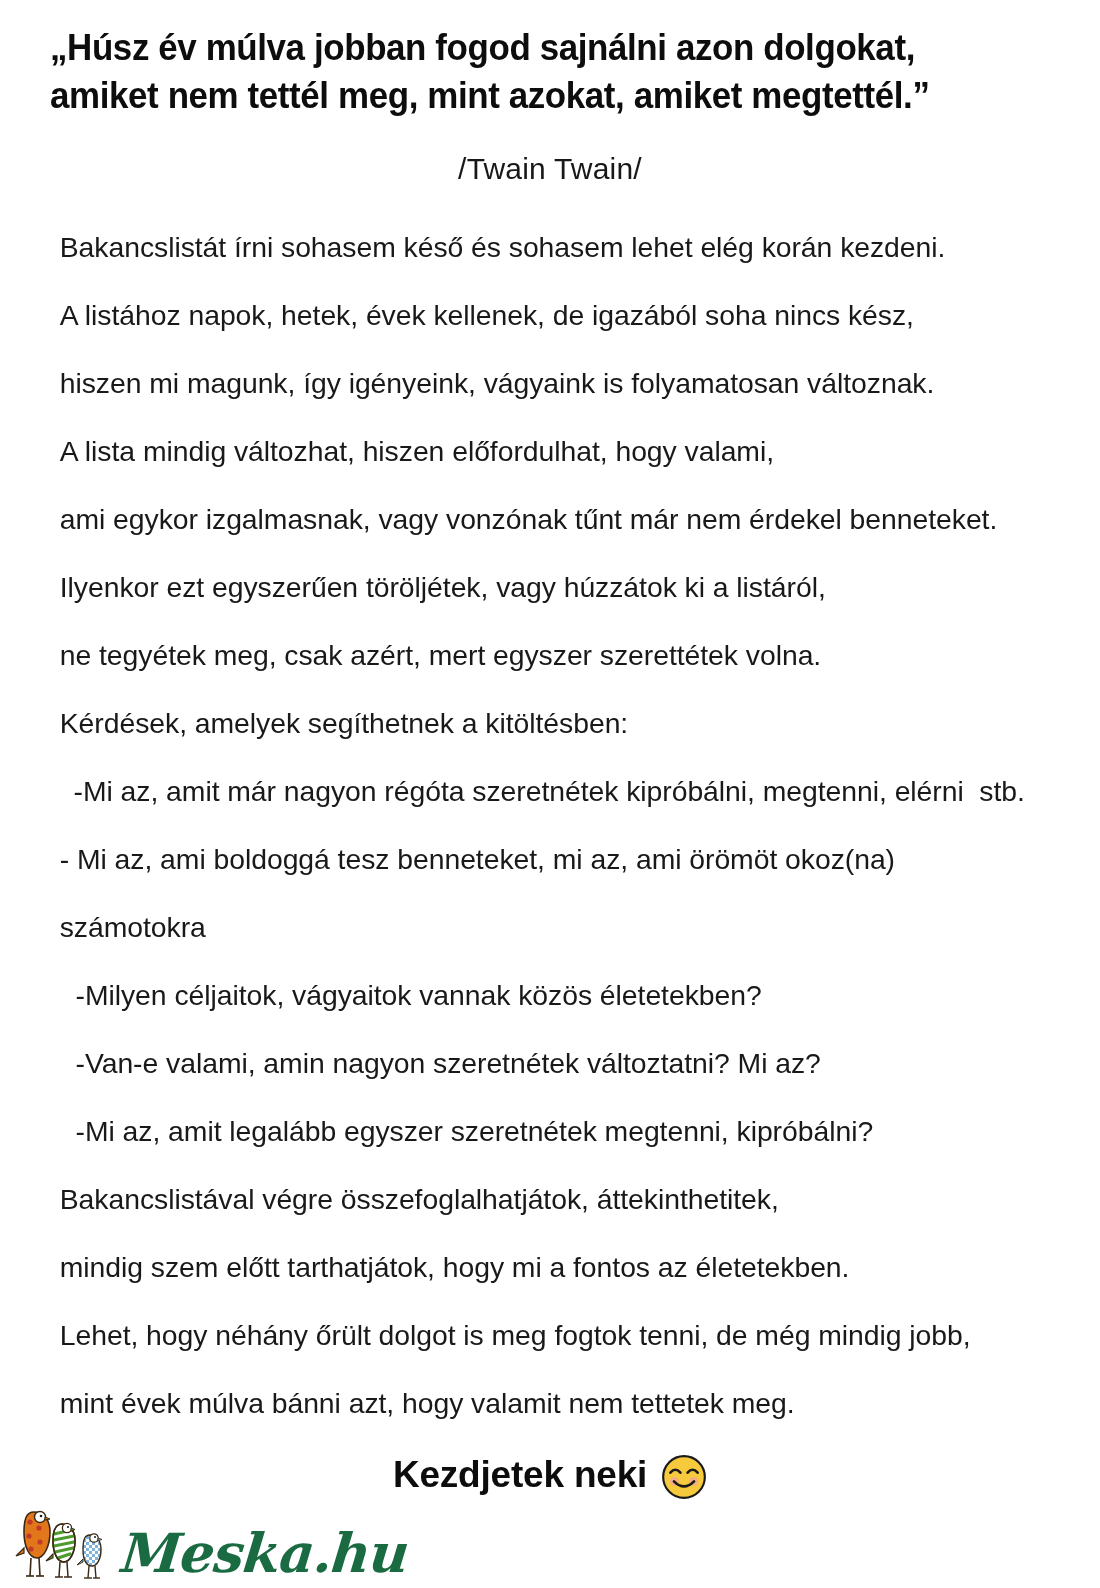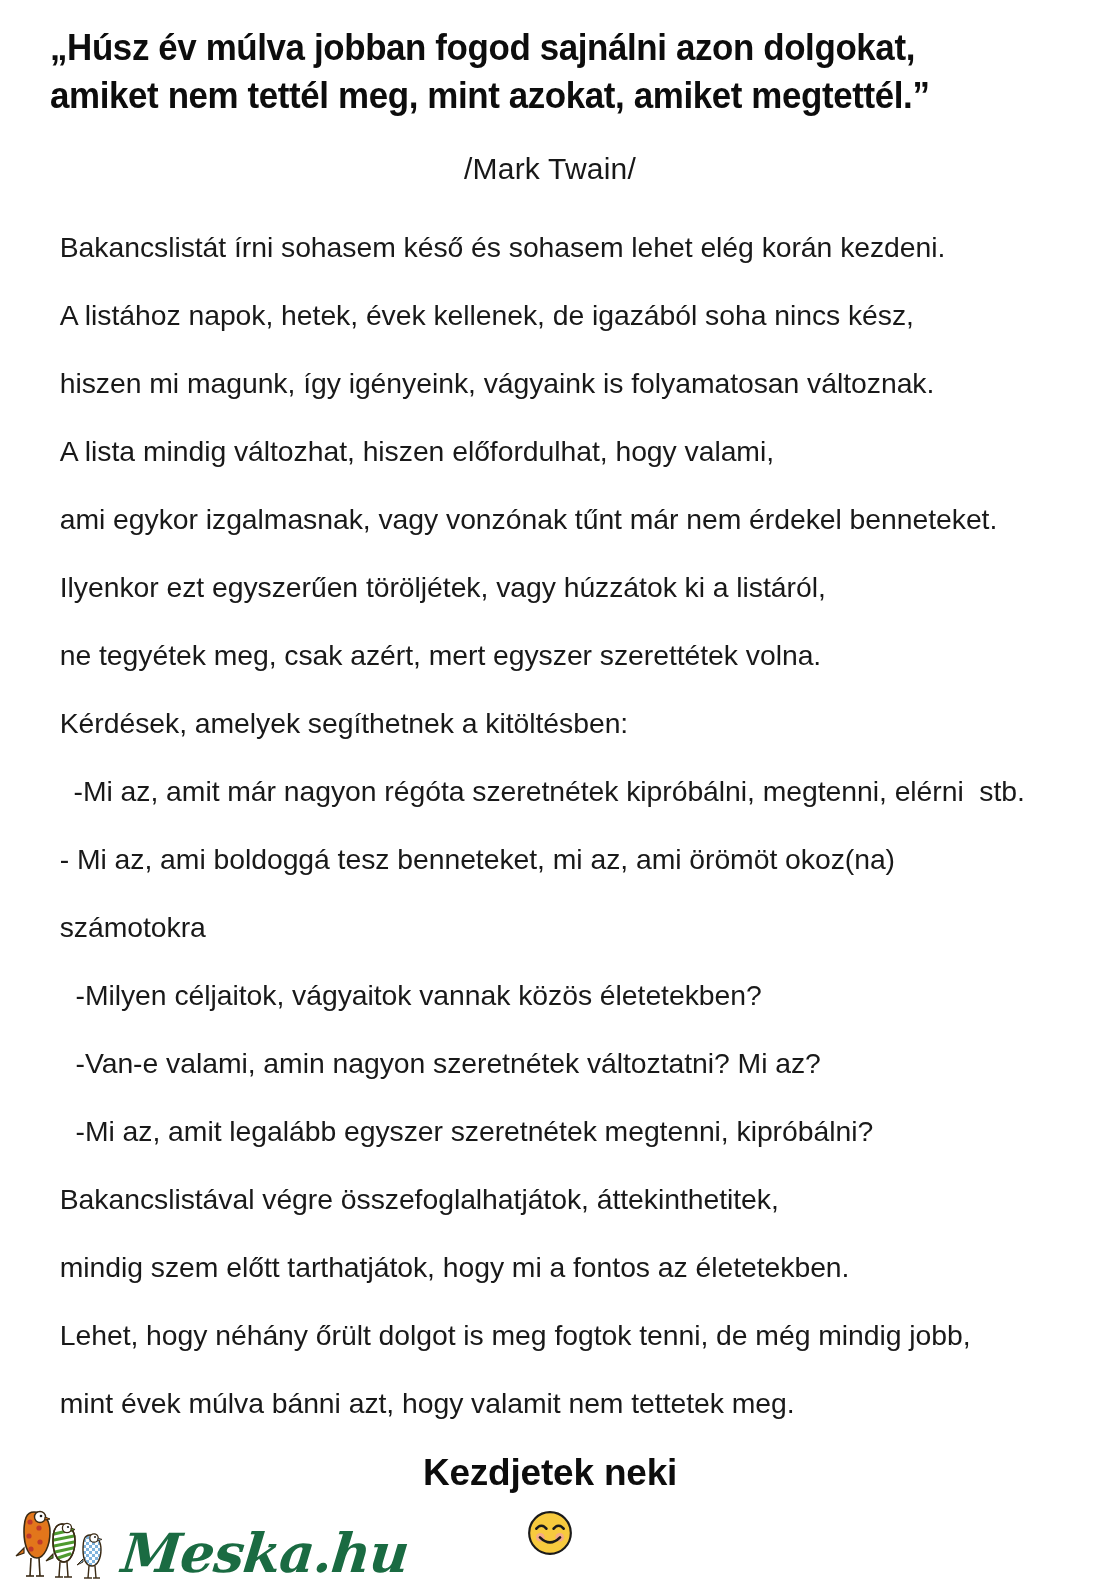--- a/index.html
+++ b/index.html
@@ -87,21 +87,20 @@
     width: 1100px;
     text-align: center;
     font-size: 37px;
     font-weight: bold;
     color: #0d0d0d;
     letter-spacing: -0.2px;
     display: flex;
     align-items: center;
     justify-content: center;
     gap: 14px;
-    flex-direction: column;
   }
   .closing-text { display: inline-block; }
 
   .emoji-face {
     display: inline-block;
     width: 46px;
     height: 46px;
     vertical-align: middle;
     position: relative;
     top: 2px;
@@ -138,21 +137,21 @@
 </head>
 <body>
 
 <div class="page">
 
   <div class="quote-title">
     <span class="tline">„Húsz év múlva jobban fogod sajnálni azon dolgokat,</span>
     <span class="tline">amiket nem tettél meg, mint azokat, amiket megtettél.”</span>
   </div>
 
-  <div class="attribution">/Mark Twain/</div>
+  <div class="attribution">/Twain Twain/</div>
 
   <div class="body-block">
     <span class="bline">Bakancslistát írni sohasem késő és sohasem lehet elég korán kezdeni.</span>
     <span class="bline">A listához napok, hetek, évek kellenek, de igazából soha nincs kész,</span>
     <span class="bline">hiszen mi magunk, így igényeink, vágyaink is folyamatosan változnak.</span>
     <span class="bline">A lista mindig változhat, hiszen előfordulhat, hogy valami,</span>
     <span class="bline">ami egykor izgalmasnak, vagy vonzónak tűnt már nem érdekel benneteket.</span>
     <span class="bline">Ilyenkor ezt egyszerűen töröljétek, vagy húzzátok ki a listáról,</span>
     <span class="bline">ne tegyétek meg, csak azért, mert egyszer szerettétek volna.</span>
     <span class="bline">Kérdések, amelyek segíthetnek a kitöltésben:</span>

